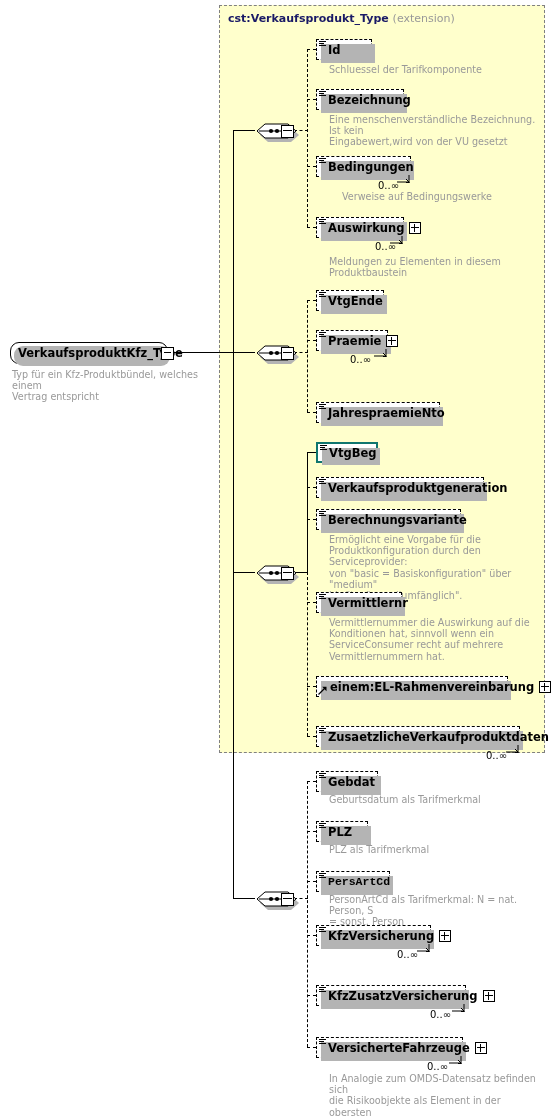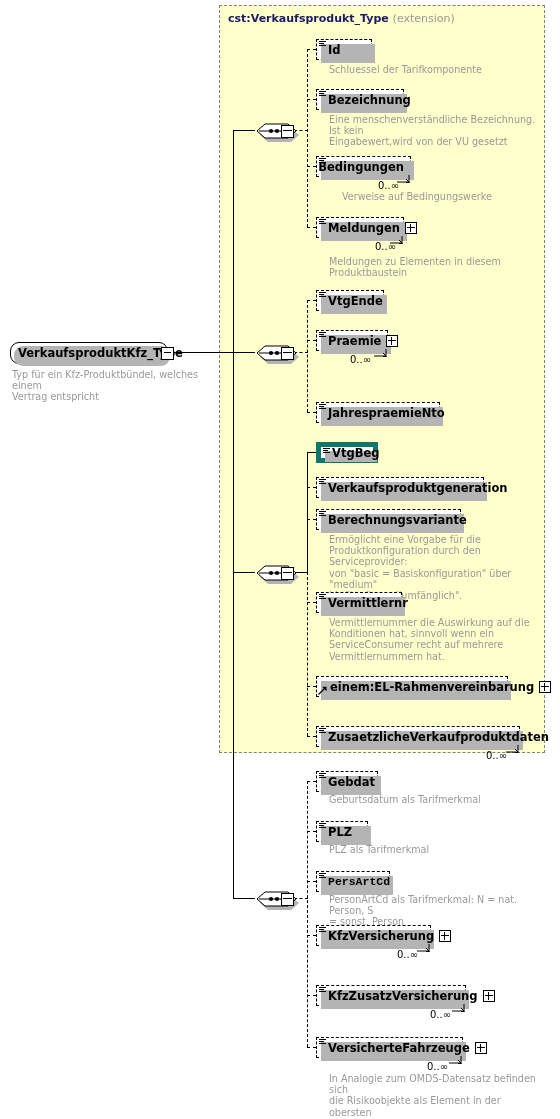--- a/index.html
+++ b/index.html
@@ -56,21 +56,21 @@
     box-sizing:border-box;
     background:#ffffff;
     height:21px;
     display:flex;align-items:center;
     padding-left:11px;padding-right:6px;
     font-size:11.5px;font-weight:bold;color:#000000;
     white-space:nowrap;
     z-index:4;
   }
   .elbox.opt{border:1px dashed #000000;}
-  .elbox.req{border:5px solid #0f766e;}
+  .elbox.req{border:2px solid #0f766e;}
   .elbox .shadow{
     position:absolute;left:4px;top:4px;right:-4px;bottom:-4px;
     background:#b4b4b4;z-index:-1;
   }
   
   .el-icon{
     position:absolute;left:2px;top:1px;width:7px;height:7px;
   }
   .el-icon i{
     display:block;background:#000;height:1px;margin-bottom:1px;
@@ -193,21 +193,21 @@
         <i></i>
         <i></i>
         <i></i>
       </div>
     <span>Bezeichnung</span>
   </div>
   <div class="anno" style="left:329px;top:114px;width:212px;">Eine menschenverständliche Bezeichnung. Ist kein
 Eingabewert,wird von der VU gesetzt</div>
 
   <div class="ln sh" style="left:307px;top:166px;width:9px;"></div>
-  <div class="elbox opt" style="left:316px;top:156px;width:95px;justify-content:flex-end;">
+  <div class="elbox opt" style="left:316px;top:156px;width:95px;">
     <div class="shadow"></div>
     <div class="el-icon">
         <i></i>
         <i></i>
         <i></i>
       </div>
     <span>Bedingungen</span>
     <svg class="curl" viewBox="0 0 14 9">
         <path d="M0 8 L12 8 L12 1" fill="none" stroke="#000" stroke-width="1"></path>
         <path d="M9 5 L12.5 8.5 L9 8.5" fill="none" stroke="#000" stroke-width="1"></path>
@@ -217,21 +217,21 @@
   <div class="anno" style="left:342px;top:191px;width:212px;">Verweise auf Bedingungswerke</div>
 
   <div class="ln sh" style="left:307px;top:227px;width:9px;"></div>
   <div class="elbox opt" style="left:316px;top:217px;width:88px;">
     <div class="shadow"></div>
     <div class="el-icon">
         <i></i>
         <i></i>
         <i></i>
       </div>
-    <span>Meldungen</span>
+    <span>Auswirkung</span>
     <span class="plusbox"></span>
     <svg class="curl" viewBox="0 0 14 9">
         <path d="M0 8 L12 8 L12 1" fill="none" stroke="#000" stroke-width="1"></path>
         <path d="M9 5 L12.5 8.5 L9 8.5" fill="none" stroke="#000" stroke-width="1"></path>
       </svg>
   </div>
   <div class="occ" style="left:375px;top:241px;">0..∞</div>
   <div class="anno" style="left:329px;top:256px;width:212px;">Meldungen zu Elementen in diesem
 Produktbaustein</div>
 

